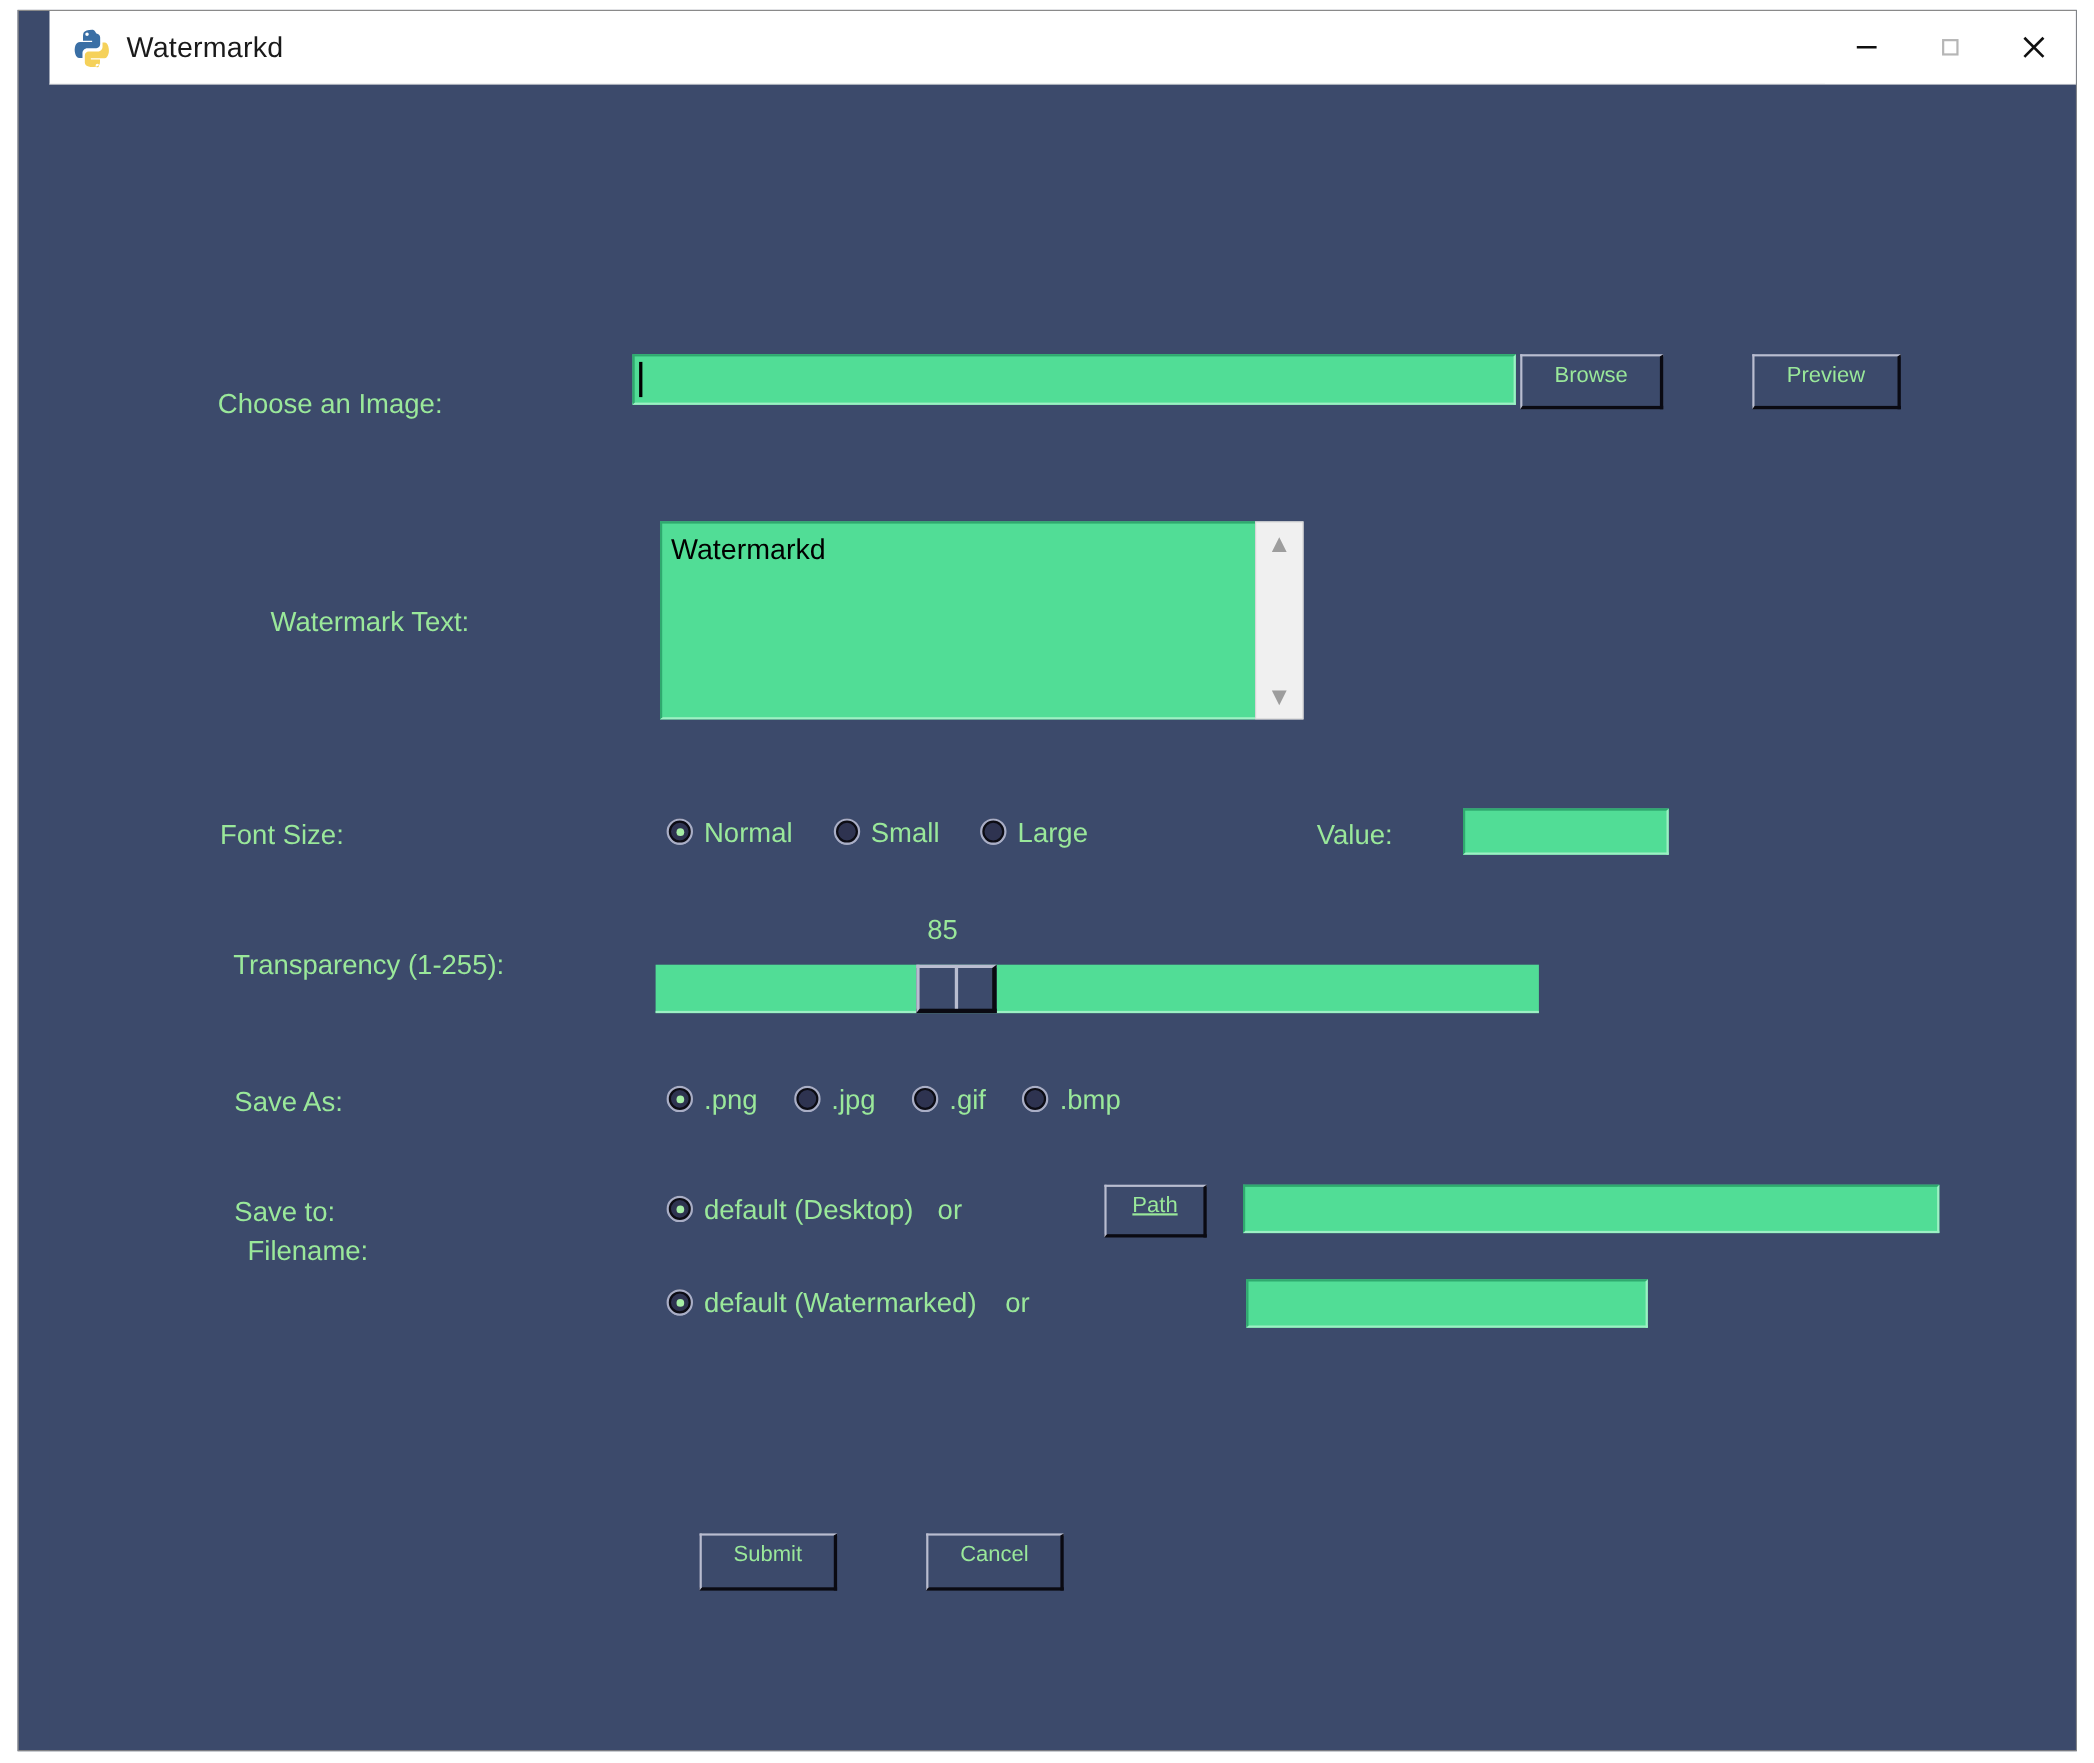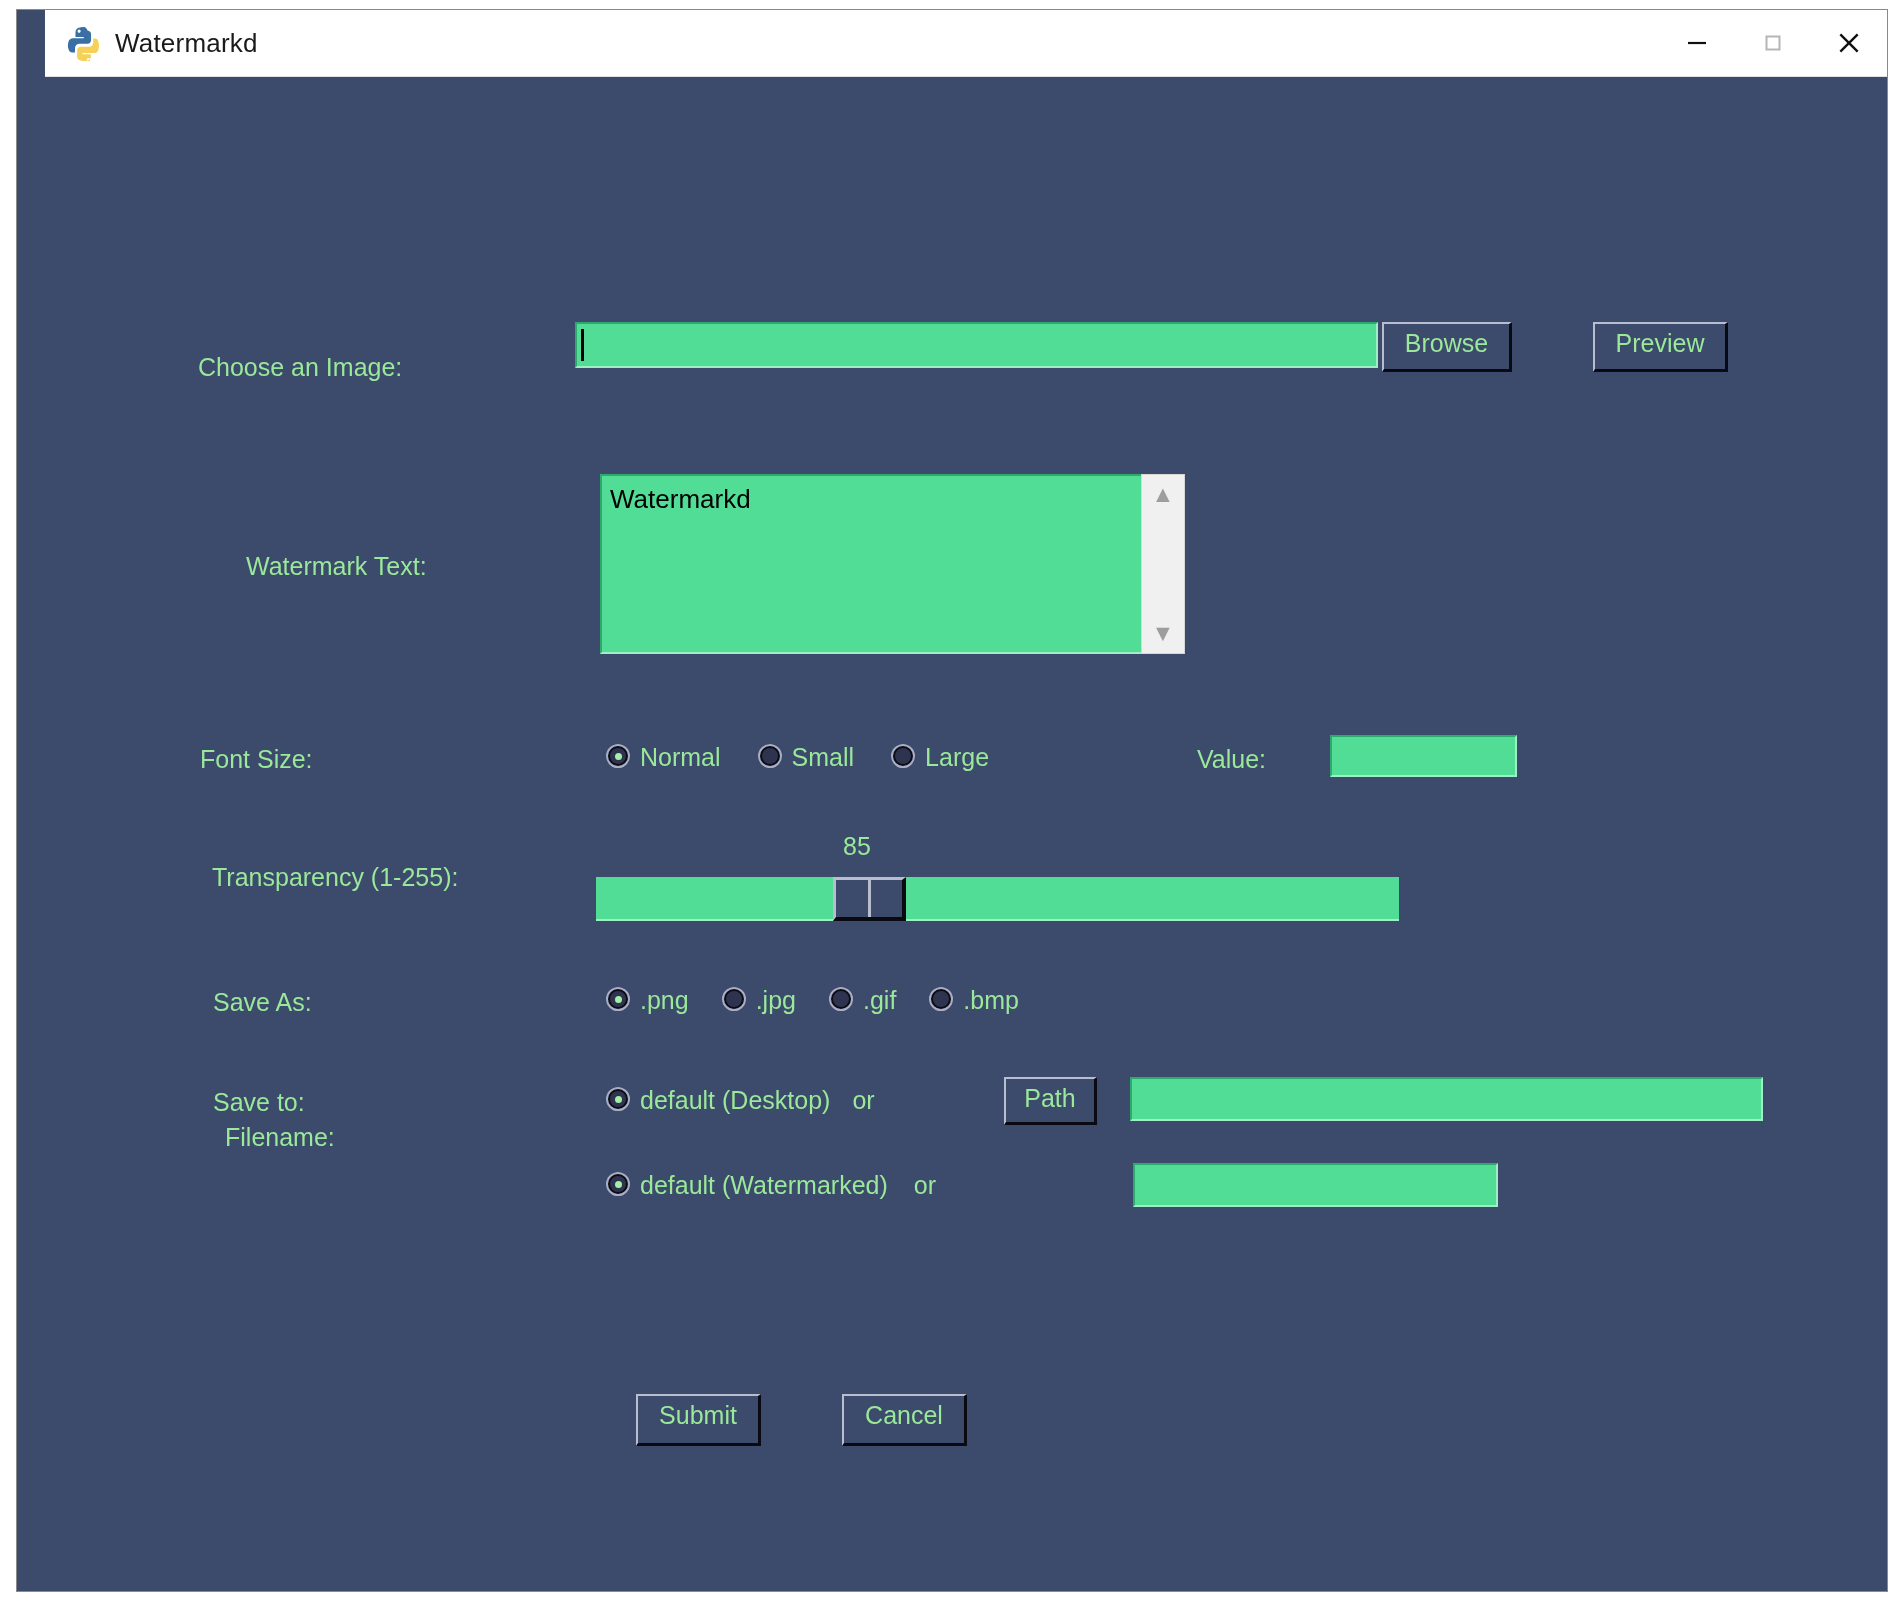--- a/index.html
+++ b/index.html
@@ -95,21 +95,21 @@
     bottom: 5px;
     width: 3px;
     background: #000000;
   }
 
   
   .btn3d {
     background: #3c4a6b;
     color: #9ae89a;
     font-family: "Liberation Sans", sans-serif;
-    font-size: 25px;
+    font-size: 20px;
     line-height: 1;
     padding: 7px 12px 9px 12px;
     border-top: 2px solid #b9bdd0;
     border-left: 2px solid #b9bdd0;
     border-right: 3px solid #0a0a12;
     border-bottom: 3px solid #0a0a12;
     box-sizing: border-box;
     white-space: nowrap;
     text-align: center;
     cursor: default;
@@ -361,21 +361,21 @@
     <div class="row" style="left:168px; top:1013px;">
       <span class="lbl">Save to:</span>
     </div>
     <div class="row" style="left:562px; top:1011px;">
       <label class="radio-opt" style="margin-right:22px;">
         <span class="radio on"></span>
         <span class="radio-label">default (Desktop)</span>
       </label>
       <span class="or-text" style="margin-right:22px;">or</span>
     </div>
-    <div class="btn3d" style="position:absolute; left:959px; top:1000px; width:93px; height:48px;">Path</div>
+    <div class="btn3d" style="position:absolute; left:959px; top:1000px; width:93px; height:48px;text-decoration:underline;">Path</div>
     <div class="green-field" style="position:absolute; left:1085px; top:1000px; width:633px; height:44px;">
       
     </div>
 
     <div class="row" style="left:180px; top:1048px;">
       <span class="lbl">Filename:</span>
     </div>
     <div class="row" style="left:562px; top:1096px;">
       <label class="radio-opt" style="margin-right:26px;">
         <span class="radio on"></span>

